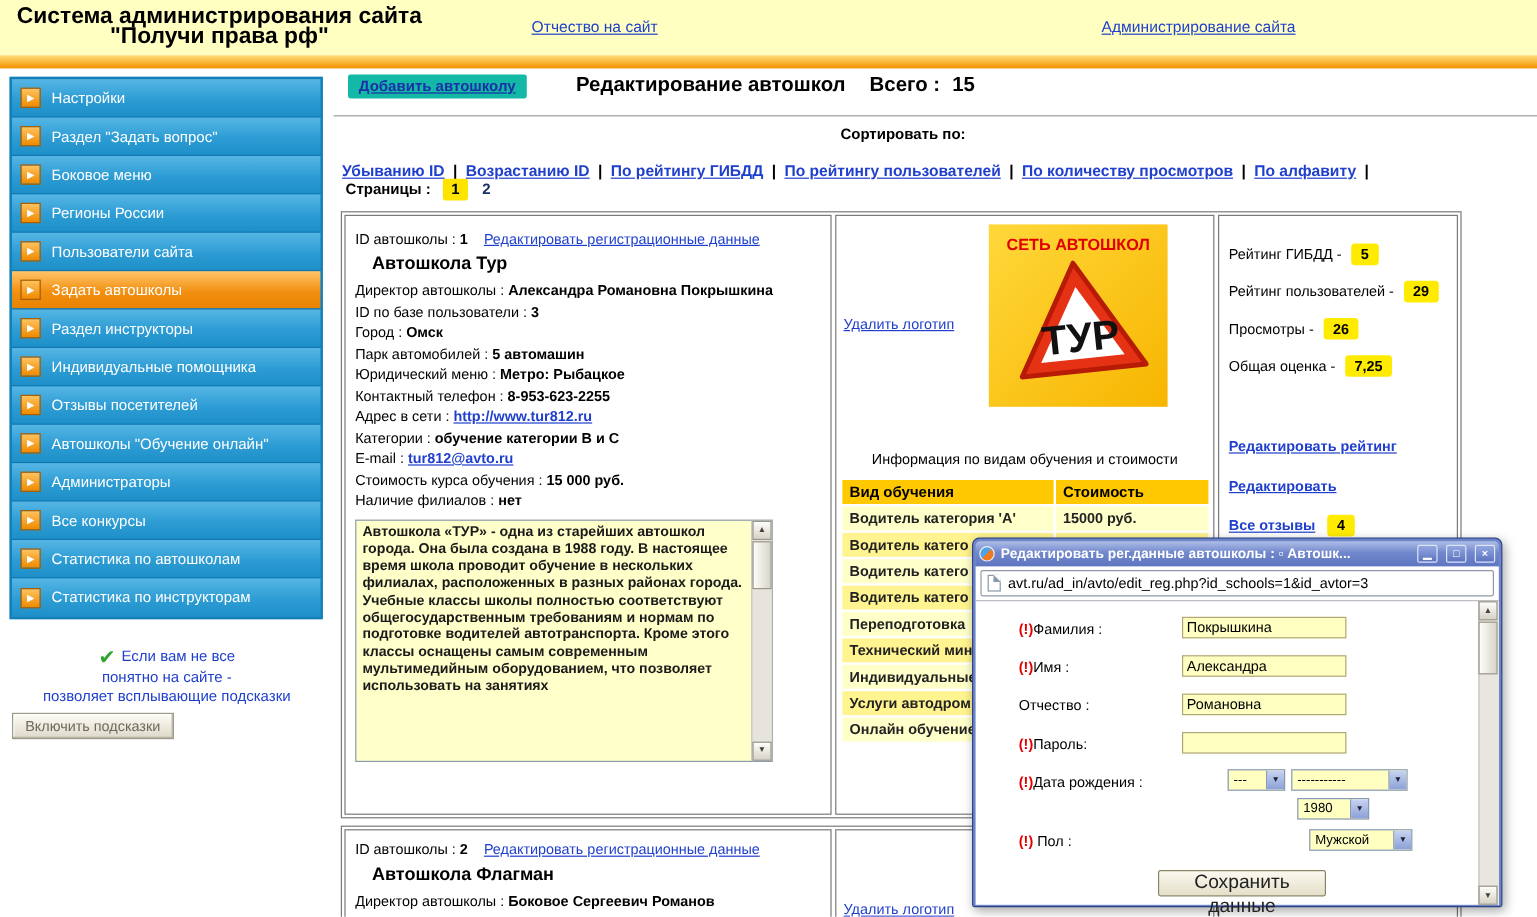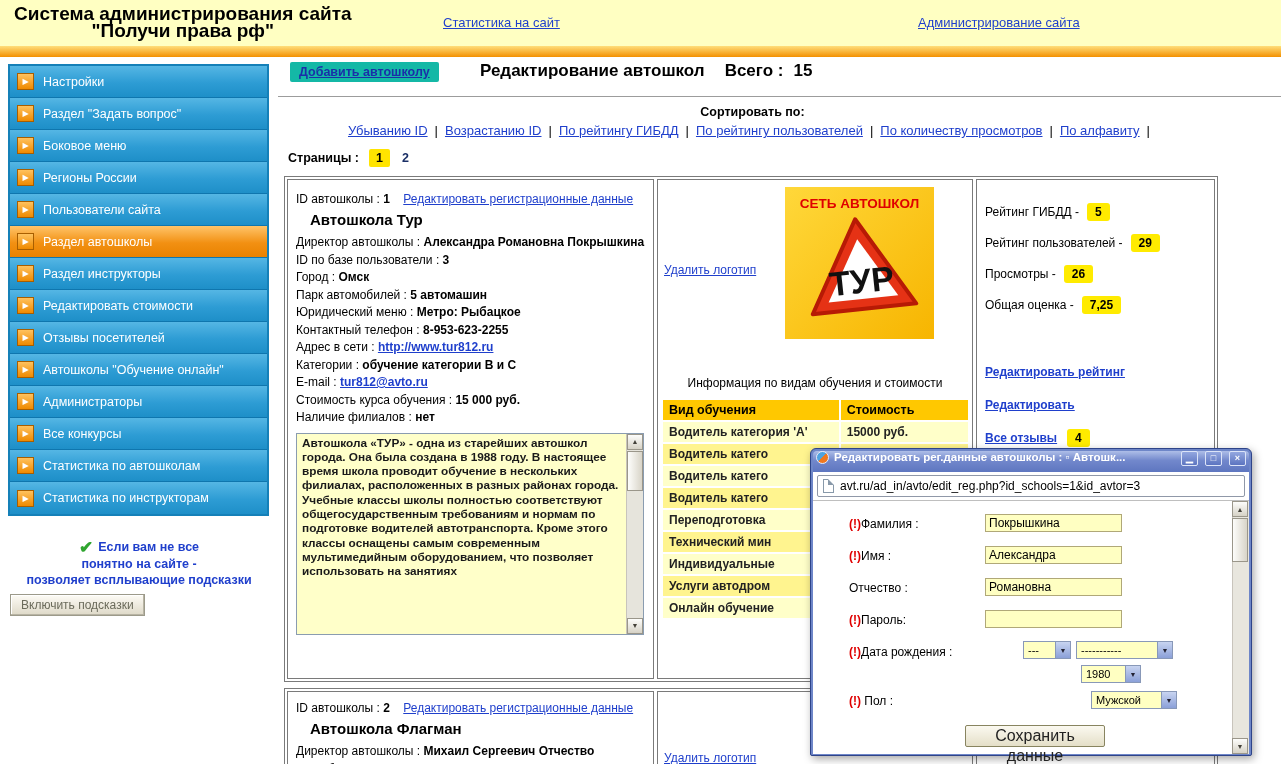--- a/index.html
+++ b/index.html
@@ -17,45 +17,45 @@
   .orange-strip{position:absolute;left:0;top:46px;width:1281px;height:11px;background:linear-gradient(#FFDE7A,#F39000)}
 
   
   .sidebar{position:absolute;left:8px;top:64px;width:261px;border:2px solid #1580B8;background:#1E8FC8}
   .menu-item{height:32px;border-bottom:1px solid #0F76AE;display:flex;align-items:center;gap:9px;padding-left:7px;
     background:linear-gradient(#55B6E4,#2D9CD4 55%,#1E8FC8);color:#FFF;font-size:12.5px;cursor:pointer}
   .menu-item:last-child{border-bottom:none}
   .menu-item .tri{width:17px;height:17px;flex:0 0 17px;background:linear-gradient(#FFC25E,#EF8A00);
     border:1px solid #A85E00;color:#FFF;font-size:8px;display:flex;align-items:center;justify-content:center}
   .menu-item.active{background:linear-gradient(#FFC469,#F29012 55%,#E98200)}
-  .hint-block{position:absolute;left:6px;top:539px;width:266px;text-align:center;font-size:12.5px;font-weight:bold;color:#1F3FCC;line-height:16px}
+  .hint-block{position:absolute;left:6px;top:539px;width:266px;text-align:center;font-size:12.5px;font-weight:normal;color:#1F3FCC;line-height:16px}
   .hint-check{color:#2FA52F;font-size:17px;margin-right:5px;vertical-align:-2px}
   .hint-button{position:absolute;left:10px;top:594px;font-size:12px;color:#6B6B5B;
     background:linear-gradient(#FDFBF5,#DED9C8);border:1px solid #9C9A8A;
     box-shadow:inset -1px -1px 0 #B8B4A4,inset 1px 1px 0 #FFF;padding:3px 10px;cursor:pointer}
 
   
   .add-btn{position:absolute;left:290px;top:62px;background:#14b8a6;padding:3px 9px;font-size:12.5px;font-weight:bold;border-radius:2px;cursor:pointer}
   .add-btn span{color:#1A2FA8;text-decoration:underline}
   .page-title{position:absolute;left:480px;top:61px;font-size:17px;font-weight:bold}
   .page-title .tl{margin-left:20px}.page-title .tv{margin-left:10px}
   .content-divider{position:absolute;left:278px;top:96px;width:1003px;height:1px;background:#9C9C9C}
   .sort-label{position:absolute;left:285px;top:105px;width:935px;text-align:center;font-size:12.5px;font-weight:bold}
-  .sort-links{position:absolute;left:285px;top:123px;width:935px;text-align:center;font-size:13px;font-weight:normal}
+  .sort-links{position:absolute;left:285px;top:135px;width:935px;font-size:13px;font-weight:bold}
   .sort-links .sep{margin:0 7px;color:#000}
   .pages-row{position:absolute;left:288px;top:149px;font-size:12.5px;font-weight:bold}
   .page-box{display:inline-block;background:#FFE400;padding:2px 7px;margin-left:10px;border-radius:2px;cursor:pointer}
   .page-link{display:inline-block;margin-left:12px;color:#1A2F66;cursor:pointer}
 
   
   .card{position:absolute;left:284px;width:934px;border:1px solid #7A7A7A;background:#FFF;display:flex;gap:3px;padding:2px}
   .card1{top:176px;height:506px}
   .card2{top:688px;height:150px}
   .col{border:1px solid #7A7A7A;position:relative;background:#FFF}
-  .col-left{width:367px;padding:4px 8px;font-size:12px}
+  .col-left{width:406px;padding:4px 8px;font-size:12px}
   .col-mid{width:316px}
   .col-right{flex:1;padding:22px 8px 0 8px;font-size:12px}
 
   .idline{margin-top:8px;font-size:12px;white-space:nowrap}
   .idline .idv{font-weight:bold}
   .idline .link{margin-left:10px}
   .school-name{font-size:15px;font-weight:bold;margin:5px 0 7px 14px}
   .fld{height:17.5px;font-size:12px;white-space:nowrap}
   .fld .val{font-weight:bold}
   .fld .val.link{color:#1F3FCC}
@@ -84,21 +84,21 @@
 
   .rt-line{height:20px;margin-bottom:11px;display:flex;align-items:center;gap:8px;white-space:nowrap}
   .badge{background:#FFEB00;font-weight:bold;padding:2px 8px;border-radius:3px;font-size:12px}
   .rt-link{height:18px;font-weight:bold;font-size:12px;margin-bottom:15px;display:flex;align-items:center;gap:10px}
   .rt-link.first{margin-top:48px}
 
   
   .popup{position:absolute;left:810px;top:448px;width:442px;height:308px;z-index:60;background:#6E86C8;
     border:1px solid #2E4489;border-radius:6px 6px 2px 2px;padding:2px;box-shadow:2px 3px 9px rgba(0,0,0,.35)}
   .titlebar{height:21px;border-radius:4px 4px 0 0;background:linear-gradient(#AEBEE8,#7288CC 45%,#5E76C0);
-    display:flex;gap:5px;padding:0 3px;color:#FFF}
+    display:flex;align-items:center;gap:5px;padding:0 3px;color:#FFF}
   .browser-icon{width:13px;height:13px;border-radius:50%;background:linear-gradient(135deg,#4FA3E0 50%,#F07820 50%);border:1px solid #E8ECF8;flex:0 0 13px}
   .titlebar .ttl{flex:1;font-size:11.5px;font-weight:bold;white-space:nowrap;overflow:hidden}
   .winbtn{width:17px;height:15px;border:1px solid #DCE4F8;border-radius:2px;margin-left:2px;cursor:pointer;
     background:linear-gradient(#93A7E0,#5C74C0);color:#FFF;font-size:9px;font-weight:bold;line-height:13px;text-align:center;flex:0 0 17px}
   .urlrow{background:#FFF;padding:3px 4px;border-bottom:1px solid #BFBFBF}
   .urlbox{border:1px solid #9098A8;border-radius:2px;height:22px;display:flex;align-items:center;gap:6px;padding:0 5px;font-size:12px;cursor:text}
   .page-icon{width:11px;height:14px;background:#FFF;border:1px solid #8899AA;position:relative;flex:0 0 11px}
   .page-icon:after{content:"";position:absolute;right:-1px;top:-1px;border:3px solid;border-color:#FFF #FFF #8899AA #8899AA}
   .form-area{position:relative;background:#FFF;height:253px;font-size:12px}
   .frm-label{position:absolute;left:36px;white-space:nowrap}
@@ -114,21 +114,21 @@
   .pp-scroll{position:absolute;right:0;top:0;bottom:0;width:17px;background:#E8E6DE;border-left:1px solid #C8C4BC;cursor:pointer}
 </style>
 </head>
 <body>
 
 <div class="top-header">
   <div class="site-title">
     <div>Система администрирования сайта</div>
     <div class="l2">"Получи права рф"</div>
   </div>
-  <span class="hdr-link ret link">Статистика на сайт</span>
+  <span class="hdr-link ret link">Отчество на сайт</span>
   <span class="hdr-link adm link">Администрирование сайта</span>
 </div>
 <div class="orange-strip"></div>
 
 <div class="sidebar">
   <div class="menu-item">
       <span class="tri">▶</span>
       <span>Настройки</span>
     </div>
   <div class="menu-item">
@@ -142,29 +142,29 @@
   <div class="menu-item">
       <span class="tri">▶</span>
       <span>Регионы России</span>
     </div>
   <div class="menu-item">
       <span class="tri">▶</span>
       <span>Пользователи сайта</span>
     </div>
   <div class="menu-item active">
       <span class="tri">▶</span>
-      <span>Раздел автошколы</span>
+      <span>Задать автошколы</span>
     </div>
   <div class="menu-item">
       <span class="tri">▶</span>
       <span>Раздел инструкторы</span>
     </div>
   <div class="menu-item">
       <span class="tri">▶</span>
-      <span>Редактировать стоимости</span>
+      <span>Индивидуальные помощника</span>
     </div>
   <div class="menu-item">
       <span class="tri">▶</span>
       <span>Отзывы посетителей</span>
     </div>
   <div class="menu-item">
       <span class="tri">▶</span>
       <span>Автошколы "Обучение онлайн"</span>
     </div>
   <div class="menu-item">
@@ -323,21 +323,21 @@
 </div>
 
 <div class="card card2">
   <div class="col col-left">
     <div class="idline" style="margin-top:5px">
       <span>ID автошколы :</span>
       <span class="idv">2</span>
       <span class="link">Редактировать регистрационные данные</span>
     </div>
     <div class="school-name">Автошкола Флагман</div>
-    <div class="fld"><span>Директор автошколы :</span> <span class="val">Михаил Сергеевич Отчество</span></div>
+    <div class="fld"><span>Директор автошколы :</span> <span class="val">Боковое Сергеевич Романов</span></div>
     <div class="fld"><span>ID по базе пользователи :</span> <span class="val">12</span></div>
   </div>
   <div class="col col-mid">
     <span class="del-logo link">Удалить логотип</span>
   </div>
   <div class="col col-right"></div>
 </div>
 
 <div class="popup">
   <div class="titlebar">

